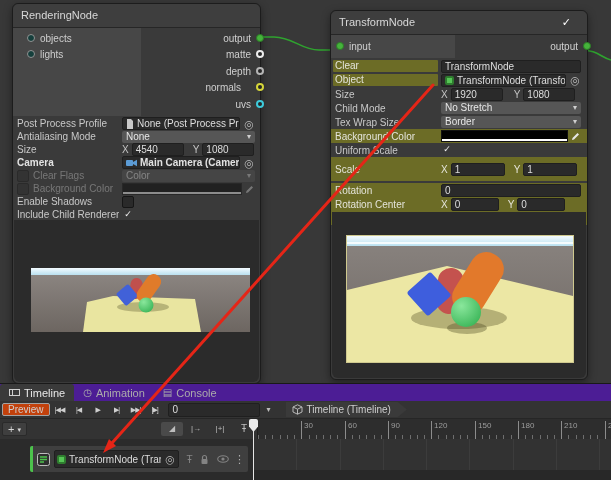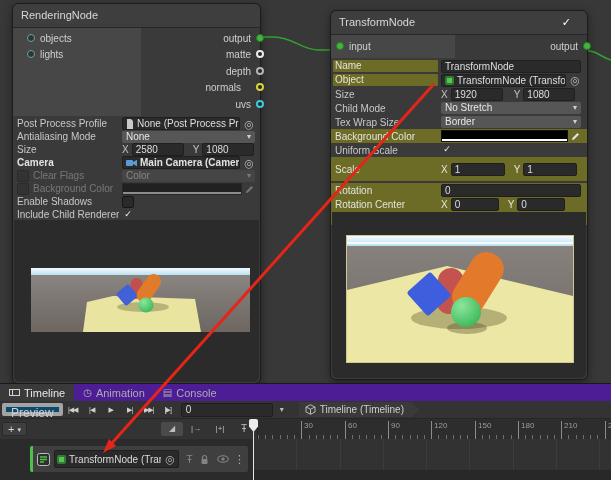--- a/index.html
+++ b/index.html
@@ -59,22 +59,22 @@
   #wires{z-index:1;} #annotation{z-index:50;}
   
   #bottom-panel{position:absolute;left:0;right:0;top:383px;height:97px;background:#2b2b2b;
                 border-top:1px solid #191919;z-index:10;font-size:10px;}
   .tabbar{height:17px;background:#4c1d95;display:flex;align-items:stretch;}
   .tab{display:flex;align-items:center;gap:4px;padding:0 9px;color:#ababab;font-size:11px;}
   .tab.active{background:#3a3a3a;color:#e8e8e8;border-radius:3px 3px 0 0;}
   .tico{font-size:10px;line-height:10px;}
   .toolbar{height:17px;background:#333;display:flex;align-items:center;gap:1px;padding-left:2px;
            border-bottom:1px solid #262626;}
-  .tbtn{background:#0c4a6e;border:4px solid #a3a3a3;border-radius:2px;color:#cfcfcf;height:13px;
-        line-height:12px;padding:0 5px;font-size:12px;}
+  .tbtn{background:#c2410c;border:1px solid #a3a3a3;border-radius:2px;color:#cfcfcf;height:13px;
+        line-height:12px;padding:0 5px;font-size:10px;}
   .trans{background:none;border:none;width:18px;padding:0;text-align:center;font-size:7px;letter-spacing:-1px;color:#cfcfcf;}
   .frame-field{width:82px;height:12px;line-height:12px;background:#2a2a2a;border:1px solid #1f1f1f;border-radius:2px;
                padding:0 4px;color:#dedede;margin-left:3px;}
   .ddbtn{width:16px;text-align:center;color:#bbb;font-size:8px;}
   .crumb{margin-left:8px;height:15px;display:flex;align-items:center;gap:4px;background:#3a3a3a;color:#cfcfcf;
          padding:0 16px 0 6px;clip-path:polygon(0 0,calc(100% - 9px) 0,100% 50%,calc(100% - 9px) 100%,0 100%);}
   .ruler-row{height:20px;display:flex;}
   .ruler-left{width:253px;flex:none;background:#333;display:flex;align-items:center;padding:0 2px;border-right:1px solid #222;}
   .addbtn{background:#3f3f3f;border:1px solid #2a2a2a;border-radius:2px;color:#d6d6d6;height:14px;line-height:13px;
           padding:0 5px;font-size:11px;display:flex;gap:3px;align-items:center;}
@@ -158,21 +158,21 @@
     <div class="prow">
       <span class="plabel">Antialiasing Mode</span>
       <div class="dropdown">
         <span>None</span>
         <span class="dd-arrow">▾</span>
       </div>
     </div>
     <div class="prow">
       <span class="plabel">Size</span>
       <span class="xy-lab">X</span>
-      <span class="tfield" style="width:44px;">2580</span>
+      <span class="tfield" style="width:44px;">4540</span>
       <span class="xy-lab" style="margin-left:6px;">Y</span>
       <span class="tfield" style="width:44px;">1080</span>
     </div>
     <div class="prow">
       <span class="plabel bold">Camera</span>
       <div class="objfield">
         <svg class="icon" width="11" height="8">
             <rect x="0" y="1" width="7" height="6" rx="1" fill="#5b9bd5"></rect>
             <path d="M7 3 l4 -2.2 v6.4 l-4 -2.2 z" fill="#5b9bd5"></path>
           </svg>
@@ -250,21 +250,21 @@
       <span class="dot dot-green"></span>
       <span>input</span>
     </div>
     <div class="port-row" style="right:-4px;top:4px;">
       <span>output</span>
       <span class="dot dot-green"></span>
     </div>
   </div>
   <div class="props">
     <div class="prow">
-      <span class="plabel olive">Name</span>
+      <span class="plabel olive">Clear</span>
       <span class="tfield grow">TransformNode</span>
     </div>
     <div class="prow">
       <span class="plabel olive">Object</span>
       <div class="objfield">
         <svg class="icon" width="9" height="9">
             <rect x="0" y="0" width="9" height="9" rx="2" fill="#2f7d2f"></rect>
             <rect x="2" y="2" width="5" height="5" fill="#56c556"></rect>
           </svg>
         <span>TransformNode (Transform Node</span>

